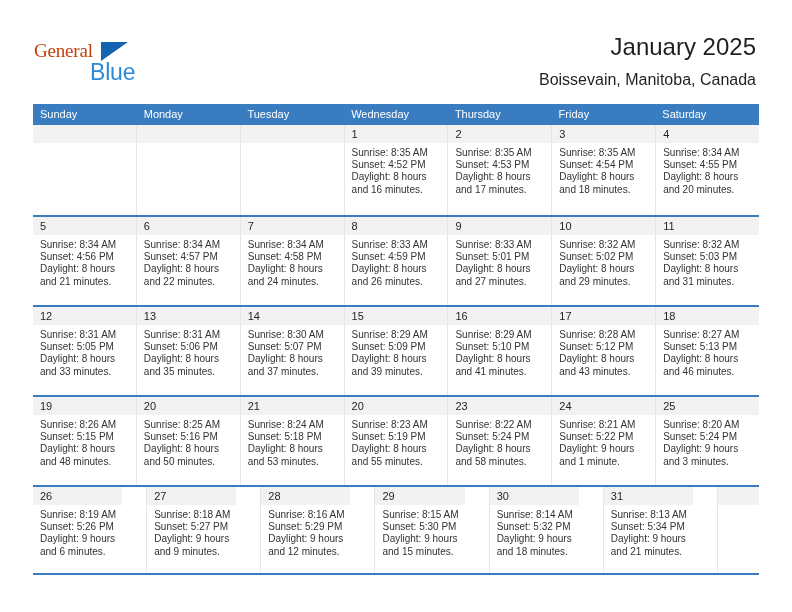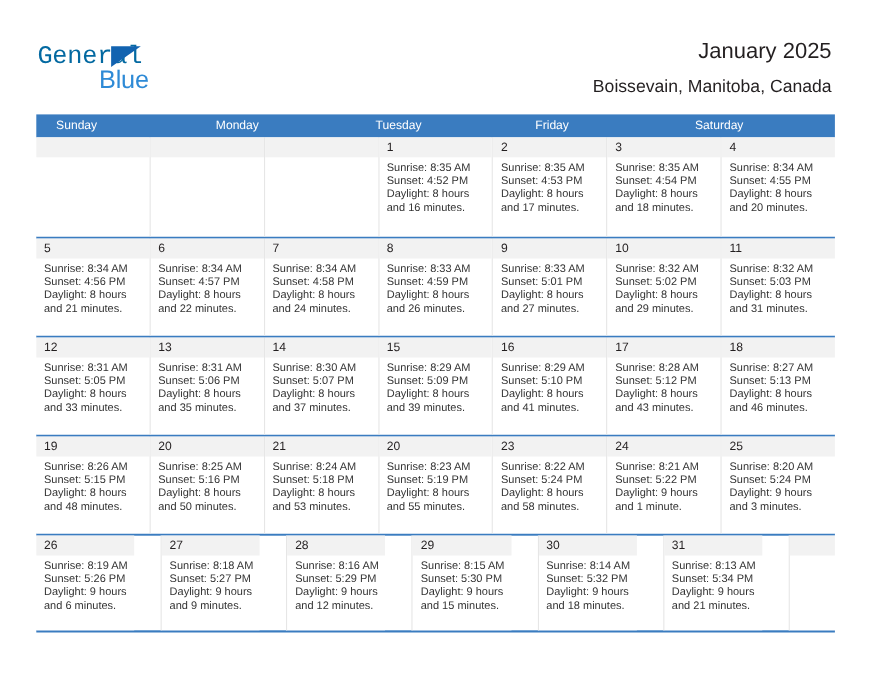--- a/index.html
+++ b/index.html
@@ -36,24 +36,24 @@
     position: absolute;
     left: 34px;
     top: 38px;
     width: 230px;
     height: 50px;
   }
   .brand-general {
     position: absolute;
     left: 0;
     top: 0;
-    font-size: 23px;
+    font-size: 19px;
     letter-spacing: -0.2px;
-    color: #0369a1;
-    font-family: Liberation Mono, monospace;
+    color: #c2410c;
+    font-family: Liberation Serif, serif;
     line-height: 26px;
   }
   .brand-triangle {
     position: absolute;
     left: 67px;
     top: 4px;
     width: 0;
     height: 0;
     border-left: 27px solid #1263b0;
     border-bottom: 19px solid transparent;
@@ -68,21 +68,21 @@
     letter-spacing: -0.2px;
   }
 
   .title-block {
     position: absolute;
     right: 36px;
     top: 30px;
     text-align: right;
   }
   .cal-title {
-    font-size: 20px;
+    font-size: 24px;
     color: #231f20;
     line-height: 34px;
     white-space: nowrap;
     font-weight: normal;
     margin: 0;
   }
   .cal-subtitle {
     font-size: 16px;
     color: #231f20;
     line-height: 20px;
@@ -102,21 +102,21 @@
     display: flex;
     width: 726px;
     height: 21px;
     background: #3a7cc0;
   }
   .weekday {
     flex: 1 1 0;
     color: #ffffff;
     font-size: 11px;
     line-height: 21px;
-    padding-left: 18px;
+    padding-left: 7px;
     box-sizing: border-box;
     white-space: nowrap;
   }
 
   .week {
     display: flex;
     width: 726px;
     height: 90px;
     border-top: 2px solid #3a7cc0;
     box-sizing: border-box;
@@ -182,20 +182,22 @@
     </div>
 
   </div>
 
   <div class="calendar">
 
     <div class="weekdays">
       <div class="weekday">Sunday</div>
       <div class="weekday">Monday</div>
       <div class="weekday">Tuesday</div>
+      <div class="weekday">Wednesday</div>
+      <div class="weekday">Thursday</div>
       <div class="weekday">Friday</div>
       <div class="weekday">Saturday</div>
     </div>
 
     <div class="weeks-container">
         <div class="week">
           <div class="day empty">
             <div class="day-num-band"></div>
           </div>
           <div class="day empty">

